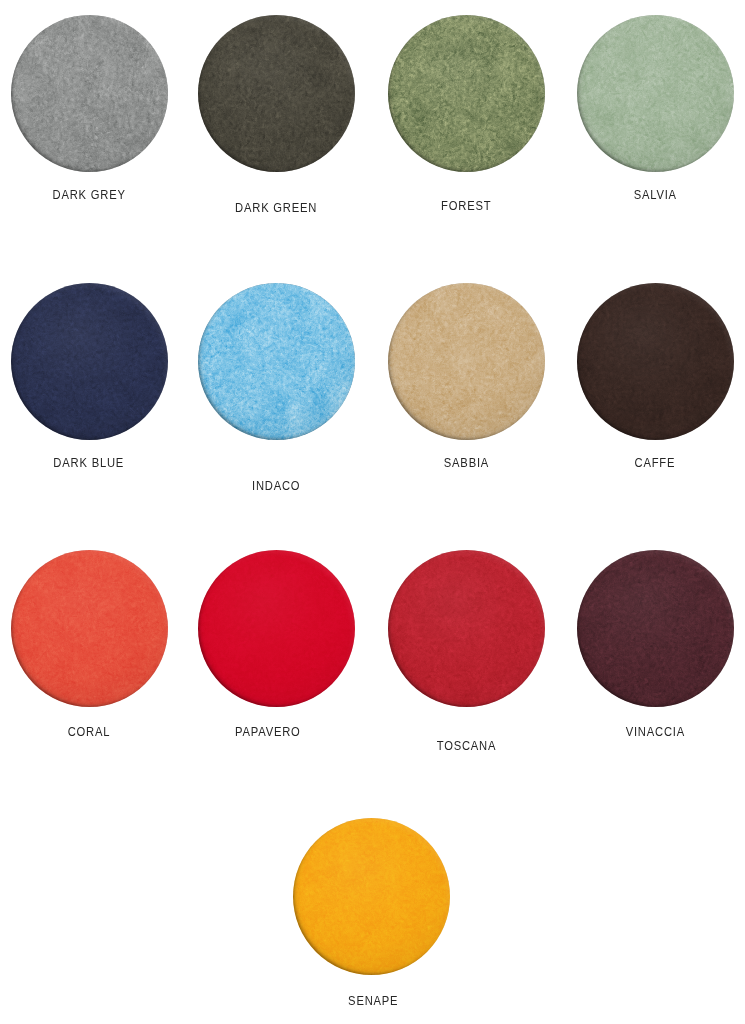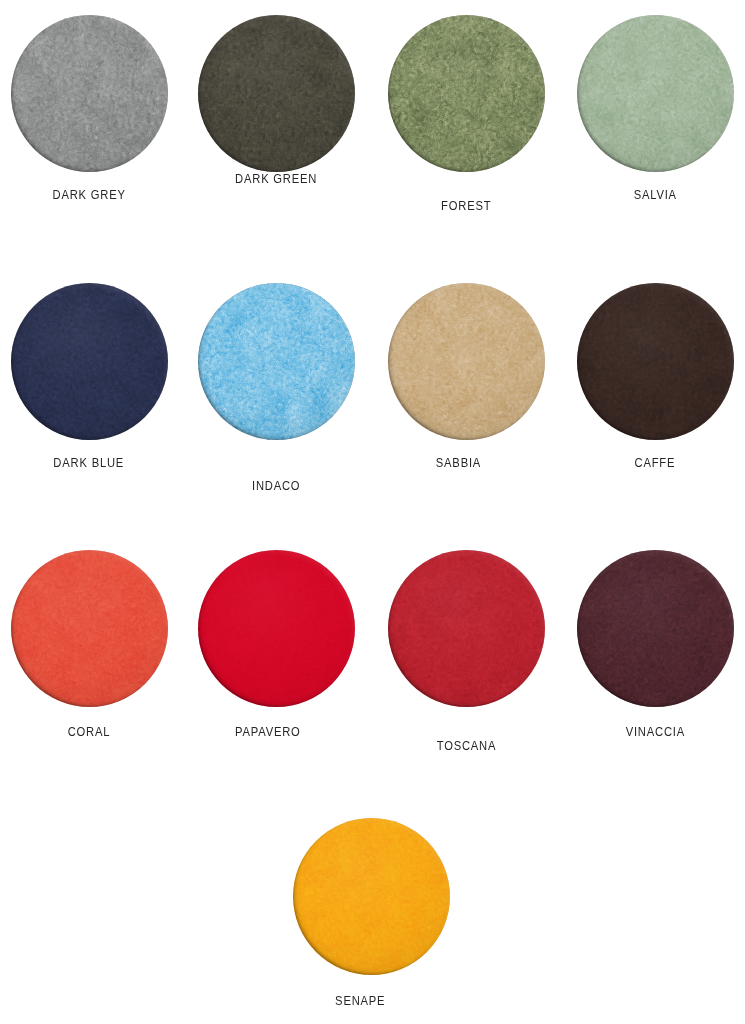--- a/index.html
+++ b/index.html
@@ -217,21 +217,21 @@
 
   <div class="swatch">
     <div class="disc" style="left: 197.5px; top: 15px; width: 157px; height: 157px;">
       <div class="base" style="background: rgb(74, 71, 60);"></div>
       <svg class="tex" preserveAspectRatio="none" viewBox="0 0 157 157" style="opacity: 0.46;">
           <rect x="0" y="0" width="157" height="157" filter="url(#felt1)"></rect>
         </svg>
       <div class="shade"></div>
       <div class="rim"></div>
     </div>
-    <div class="label" style="left: 136px; top: 173px;"><span>DARK GREEN</span></div>
+    <div class="label" style="left: 136px; top: 202px;"><span>DARK GREEN</span></div>
   </div>
 
   <div class="swatch">
     <div class="disc" style="left: 387.5px; top: 15px; width: 157px; height: 157px;">
       <div class="base" style="background: rgb(127, 140, 97);"></div>
       <svg class="tex" preserveAspectRatio="none" viewBox="0 0 157 157" style="opacity: 0.58;">
           <rect x="0" y="0" width="157" height="157" filter="url(#felt2)"></rect>
         </svg>
       <div class="shade"></div>
       <div class="rim"></div>
@@ -277,21 +277,21 @@
 
   <div class="swatch">
     <div class="disc" style="left: 387.5px; top: 282.5px; width: 157px; height: 157px;">
       <div class="base" style="background: rgb(203, 174, 131);"></div>
       <svg class="tex" preserveAspectRatio="none" viewBox="0 0 157 157" style="opacity: 0.4;">
           <rect x="0" y="0" width="157" height="157" filter="url(#felt6)"></rect>
         </svg>
       <div class="shade"></div>
       <div class="rim"></div>
     </div>
-    <div class="label" style="left: 318px; top: 456.5px;"><span>SABBIA</span></div>
+    <div class="label" style="left: 326px; top: 456.5px;"><span>SABBIA</span></div>
   </div>
 
   <div class="swatch">
     <div class="disc" style="left: 576.5px; top: 282.5px; width: 157px; height: 157px;">
       <div class="base" style="background: rgb(56, 39, 34);"></div>
       <svg class="tex" preserveAspectRatio="none" viewBox="0 0 157 157" style="opacity: 0.3;">
           <rect x="0" y="0" width="157" height="157" filter="url(#felt7)"></rect>
         </svg>
       <div class="shade"></div>
       <div class="rim"></div>
@@ -349,16 +349,16 @@
 
   <div class="swatch">
     <div class="disc" style="left: 292.5px; top: 818px; width: 157px; height: 157px;">
       <div class="base" style="background: rgb(247, 168, 19);"></div>
       <svg class="tex" preserveAspectRatio="none" viewBox="0 0 157 157" style="opacity: 0.28;">
           <rect x="0" y="0" width="157" height="157" filter="url(#felt12)"></rect>
         </svg>
       <div class="shade"></div>
       <div class="rim"></div>
     </div>
-    <div class="label" style="left: 220px; top: 994.5px;"><span>SENAPE</span></div>
+    <div class="label" style="left: 233px; top: 994.5px;"><span>SENAPE</span></div>
   </div>
 
 </div>
 
 </body></html>

